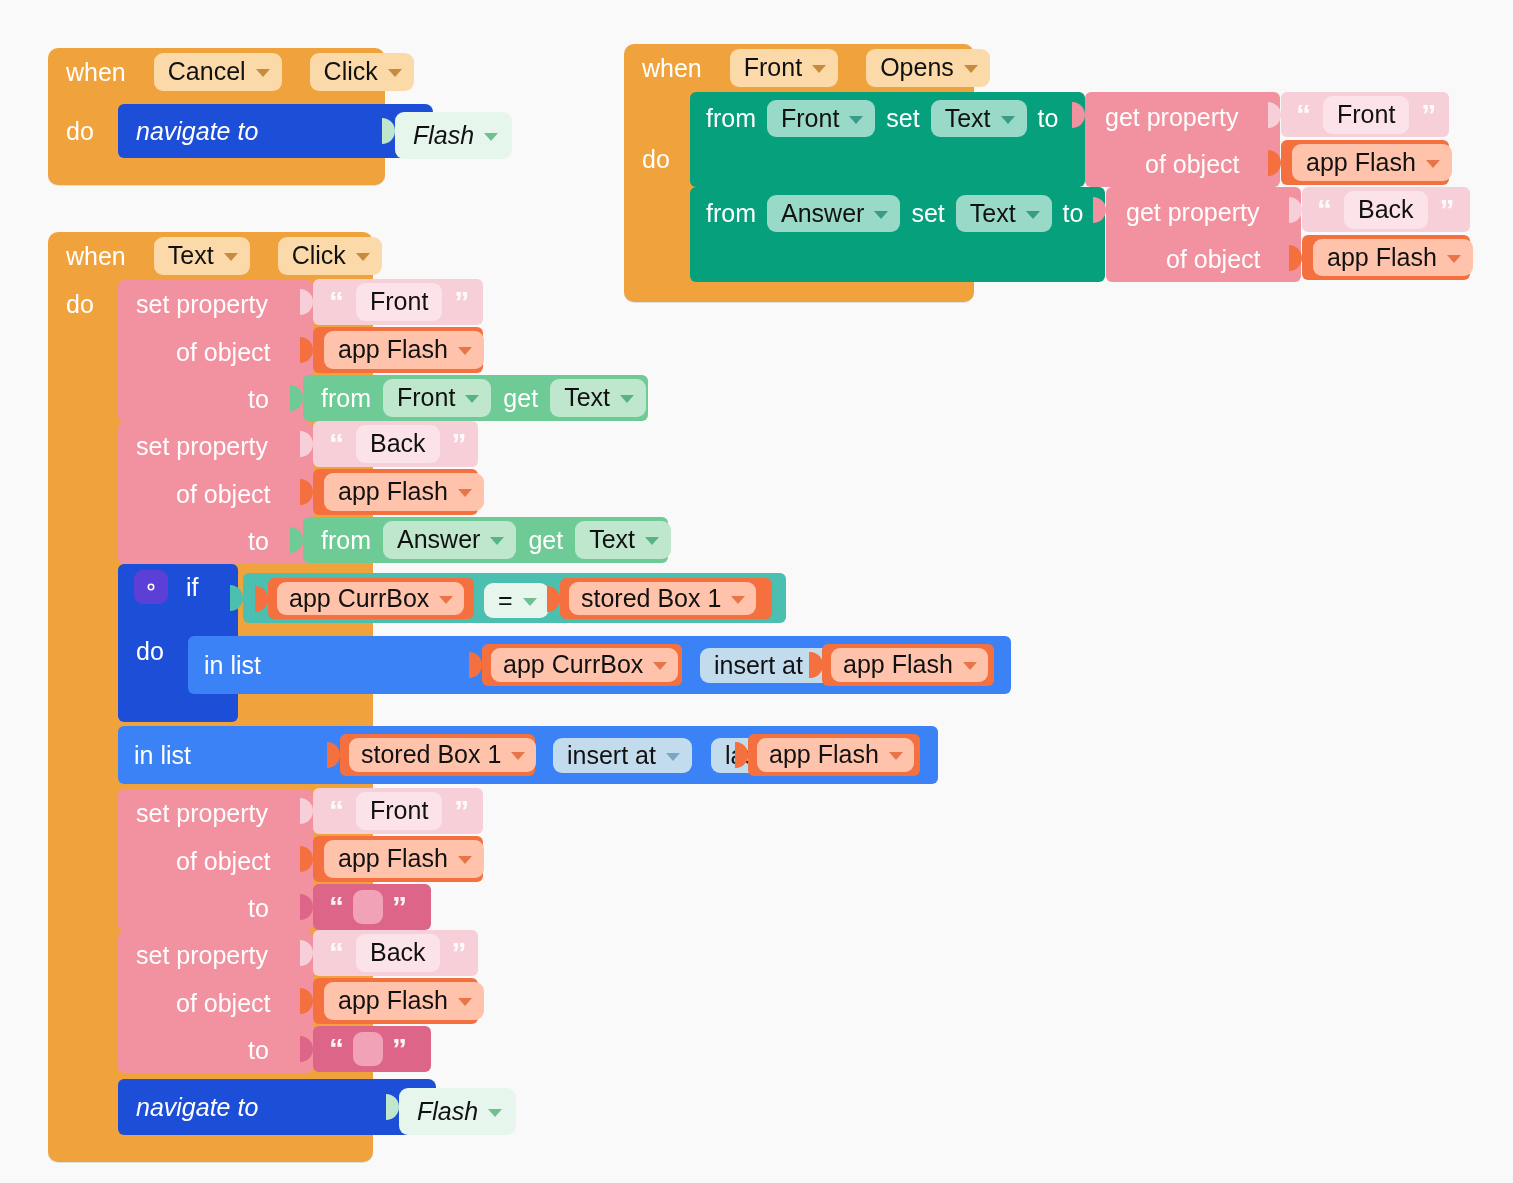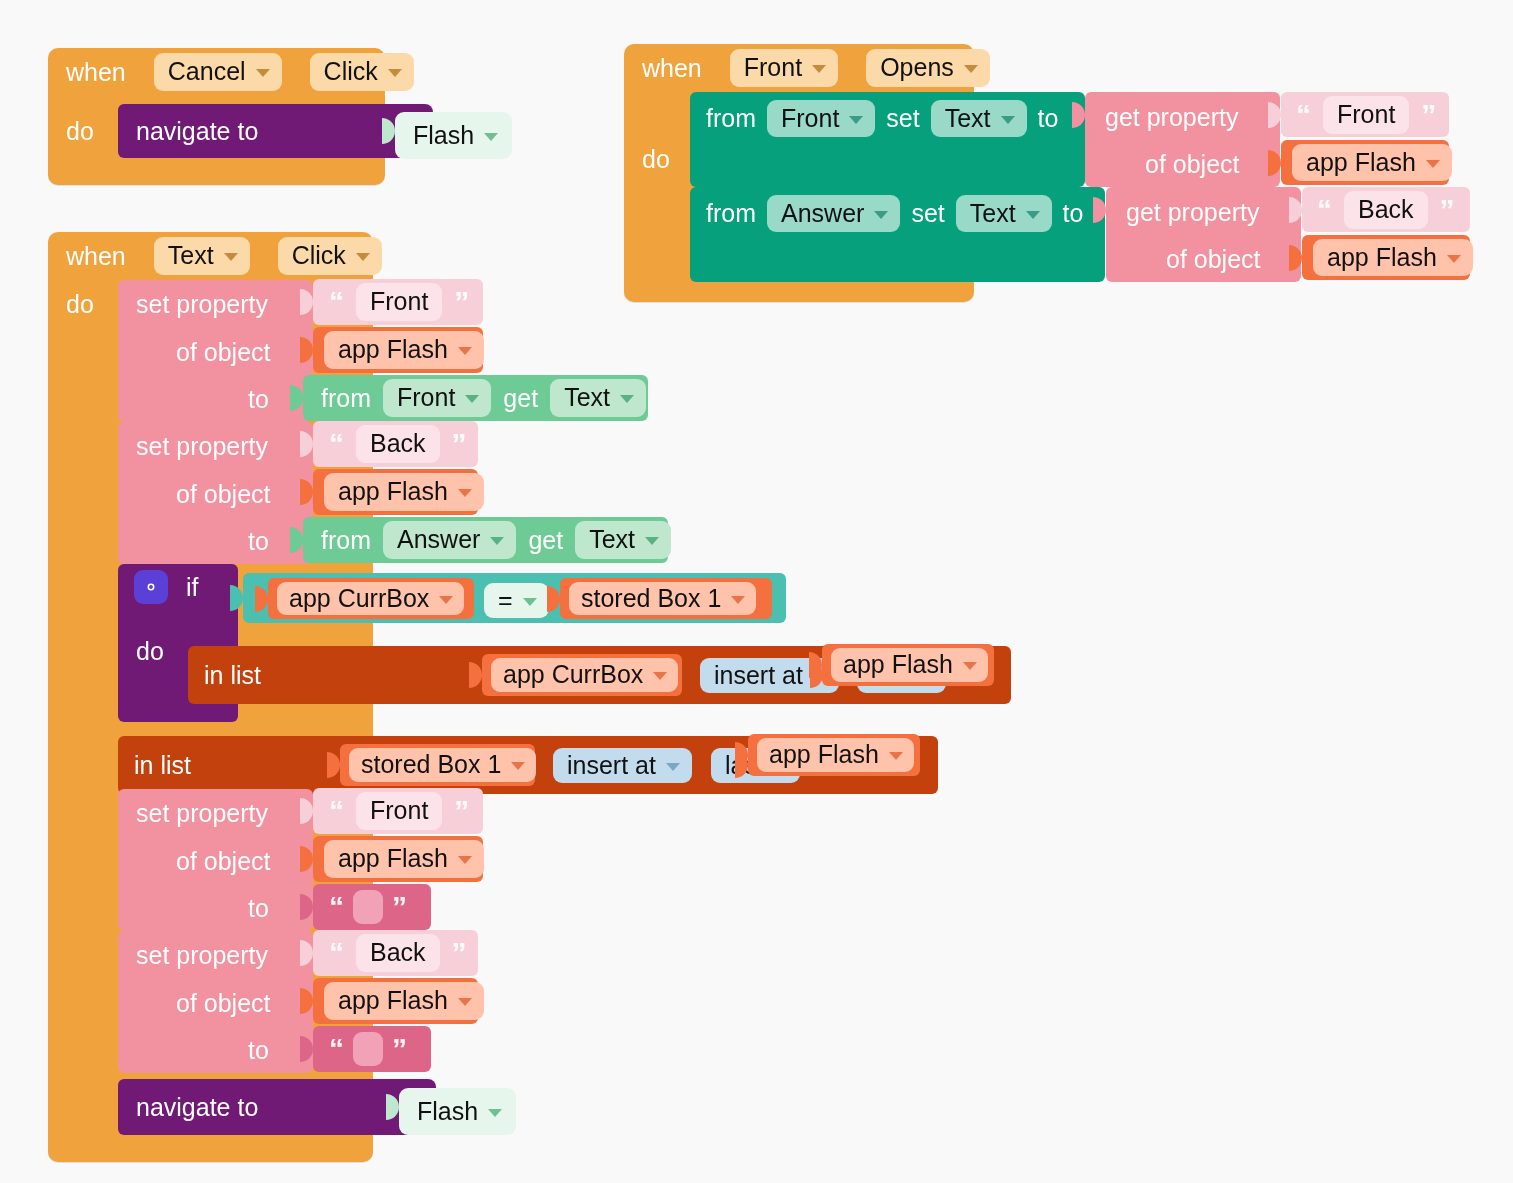--- a/index.html
+++ b/index.html
@@ -70,22 +70,22 @@
   .blk{position:absolute;border-radius:6px;display:flex;align-items:center;}
 
   
   .c-pink{background:#f2919f;}
   .c-pinklite{background:#f7cfd9;}
   .c-rose{background:#dd6688;}
   .c-orange{background:#f4713f;}
   .c-green{background:#6fcb96;}
   .c-teal{background:#07a07c;}
   .c-teal2{background:#4bbfb0;}
-  .c-blue{background:#c2410c;margin-top:10px;}
-  .c-orange2{background:#701a75;}
+  .c-blue{background:#3b82f6;}
+  .c-orange2{background:#1d4ed8;font-style:italic;}
 
   .lbl{color:#fff;font-size:25px;white-space:nowrap;line-height:1;}
 
   
   .notch{
     position:absolute;
     width:13px;height:26px;
     border-radius:0 14px 14px 0;
   }
   .notch.on-pink{background:#f2919f;}

